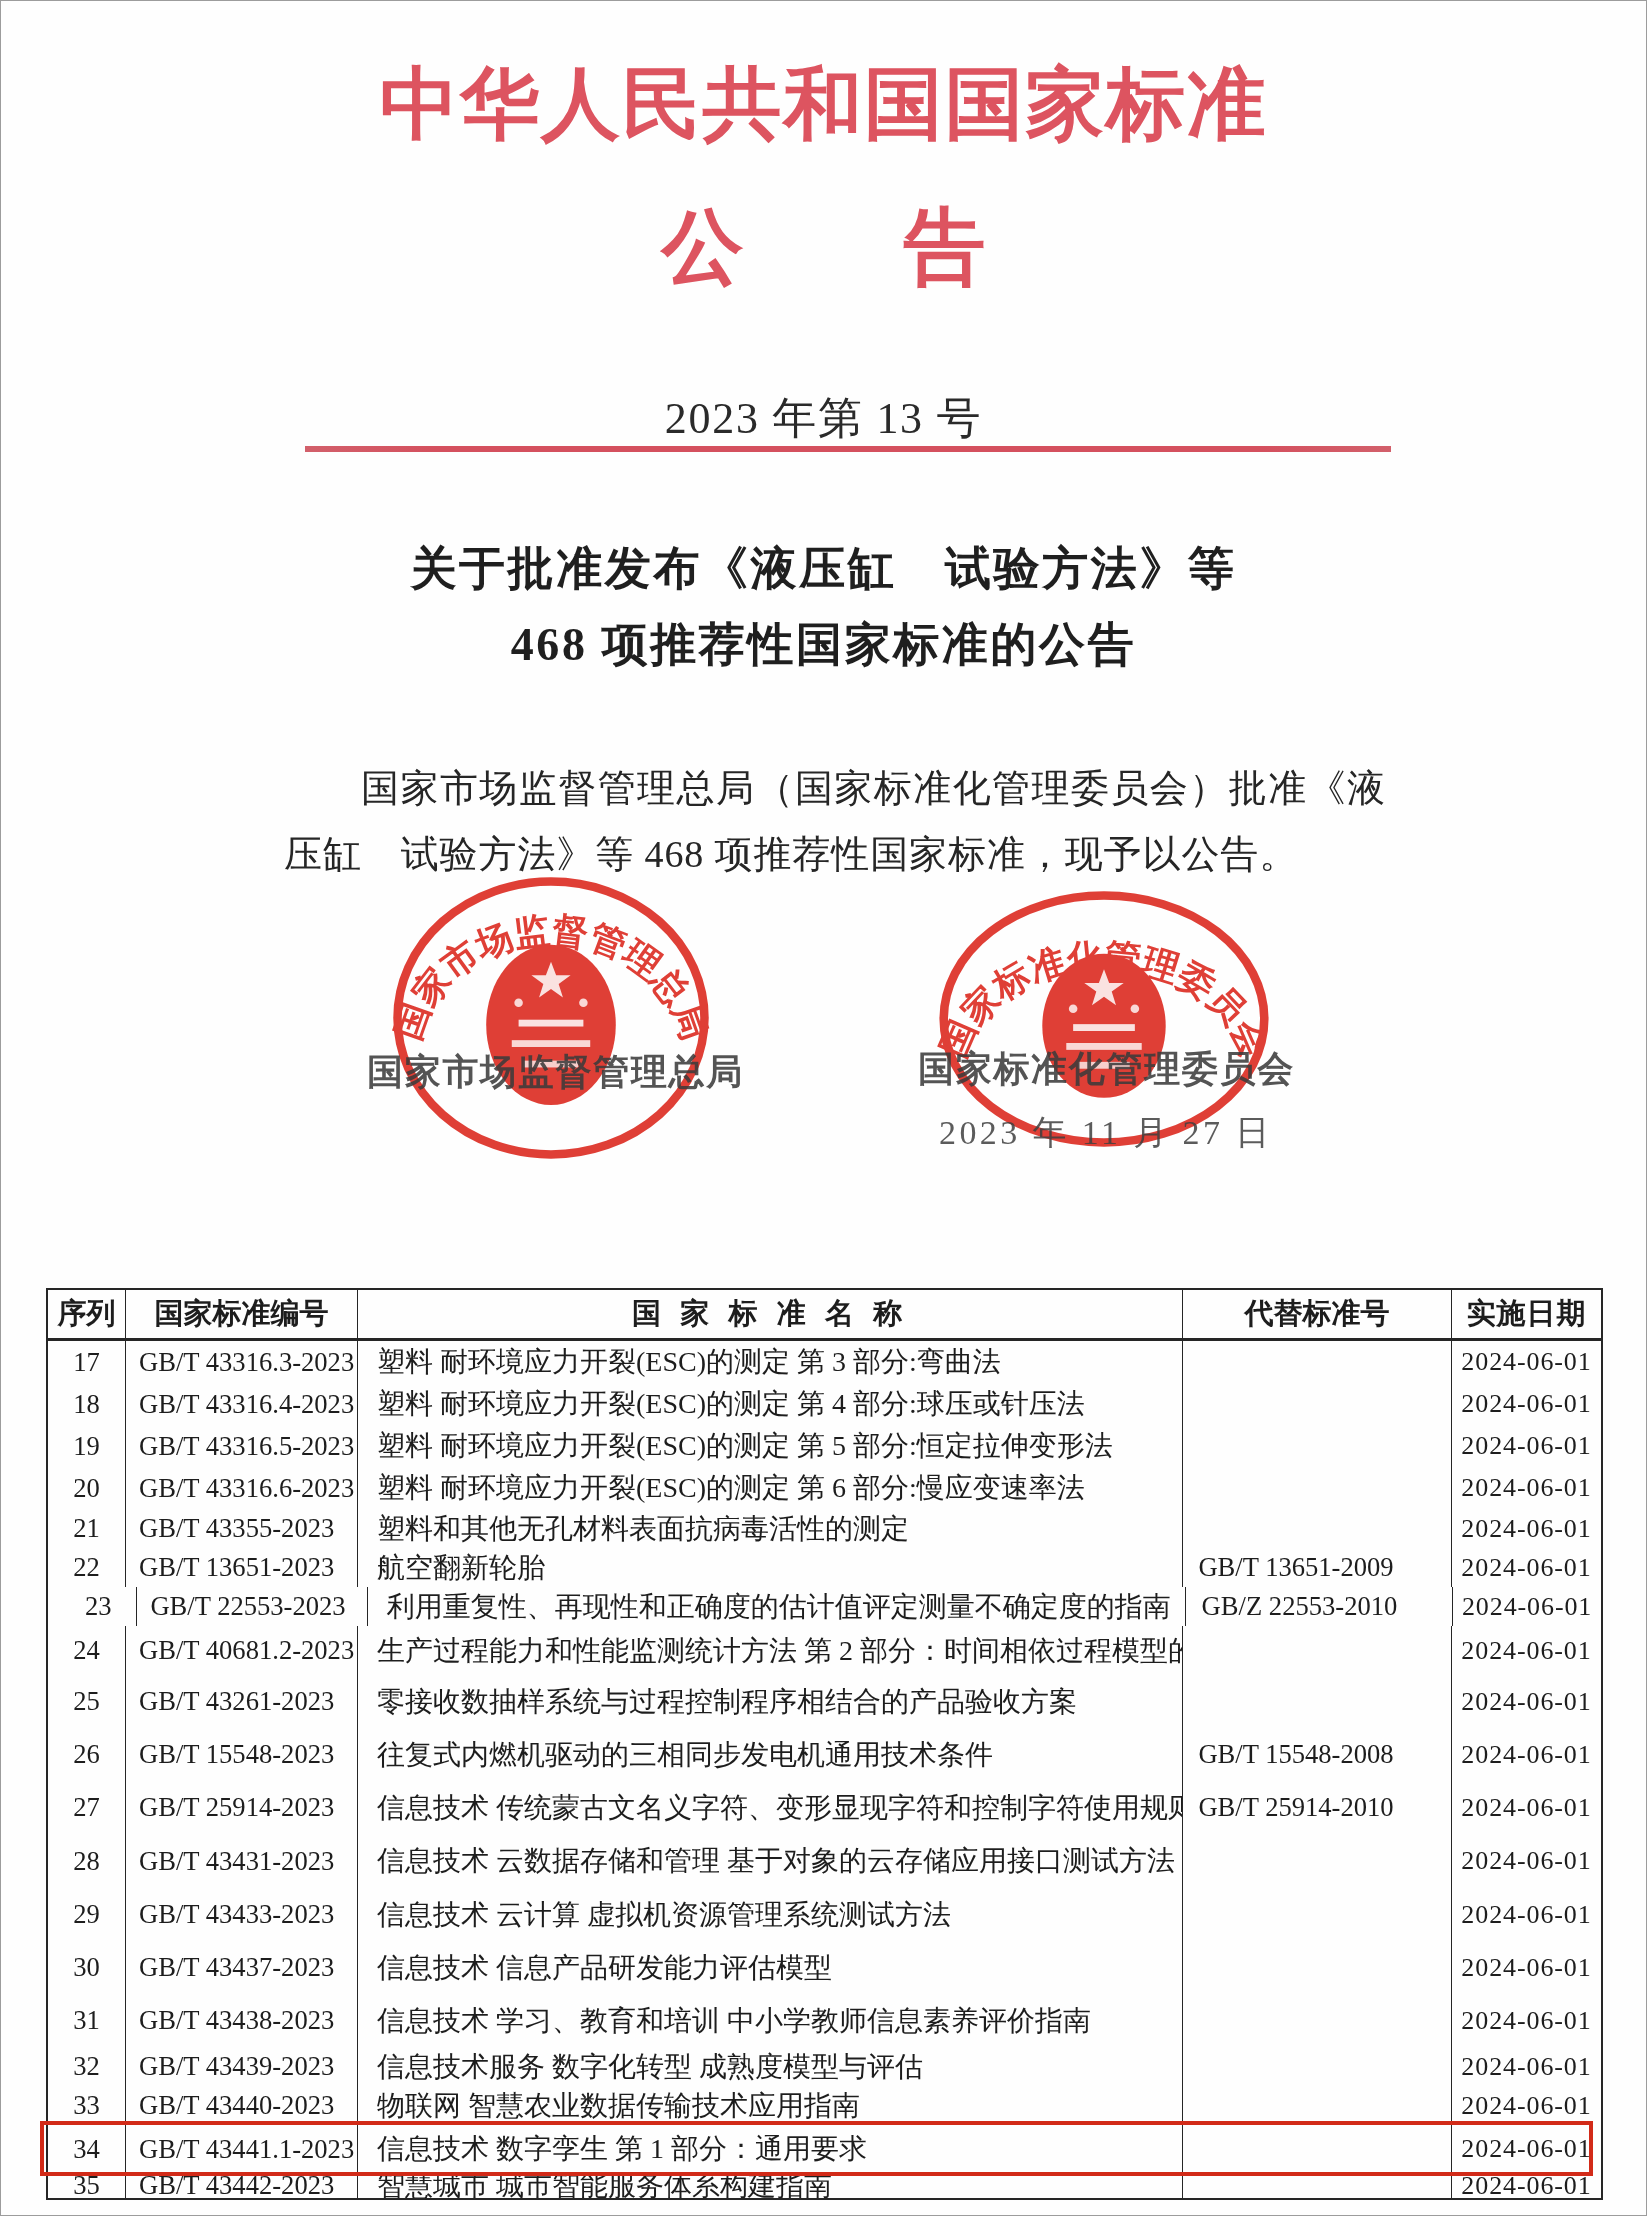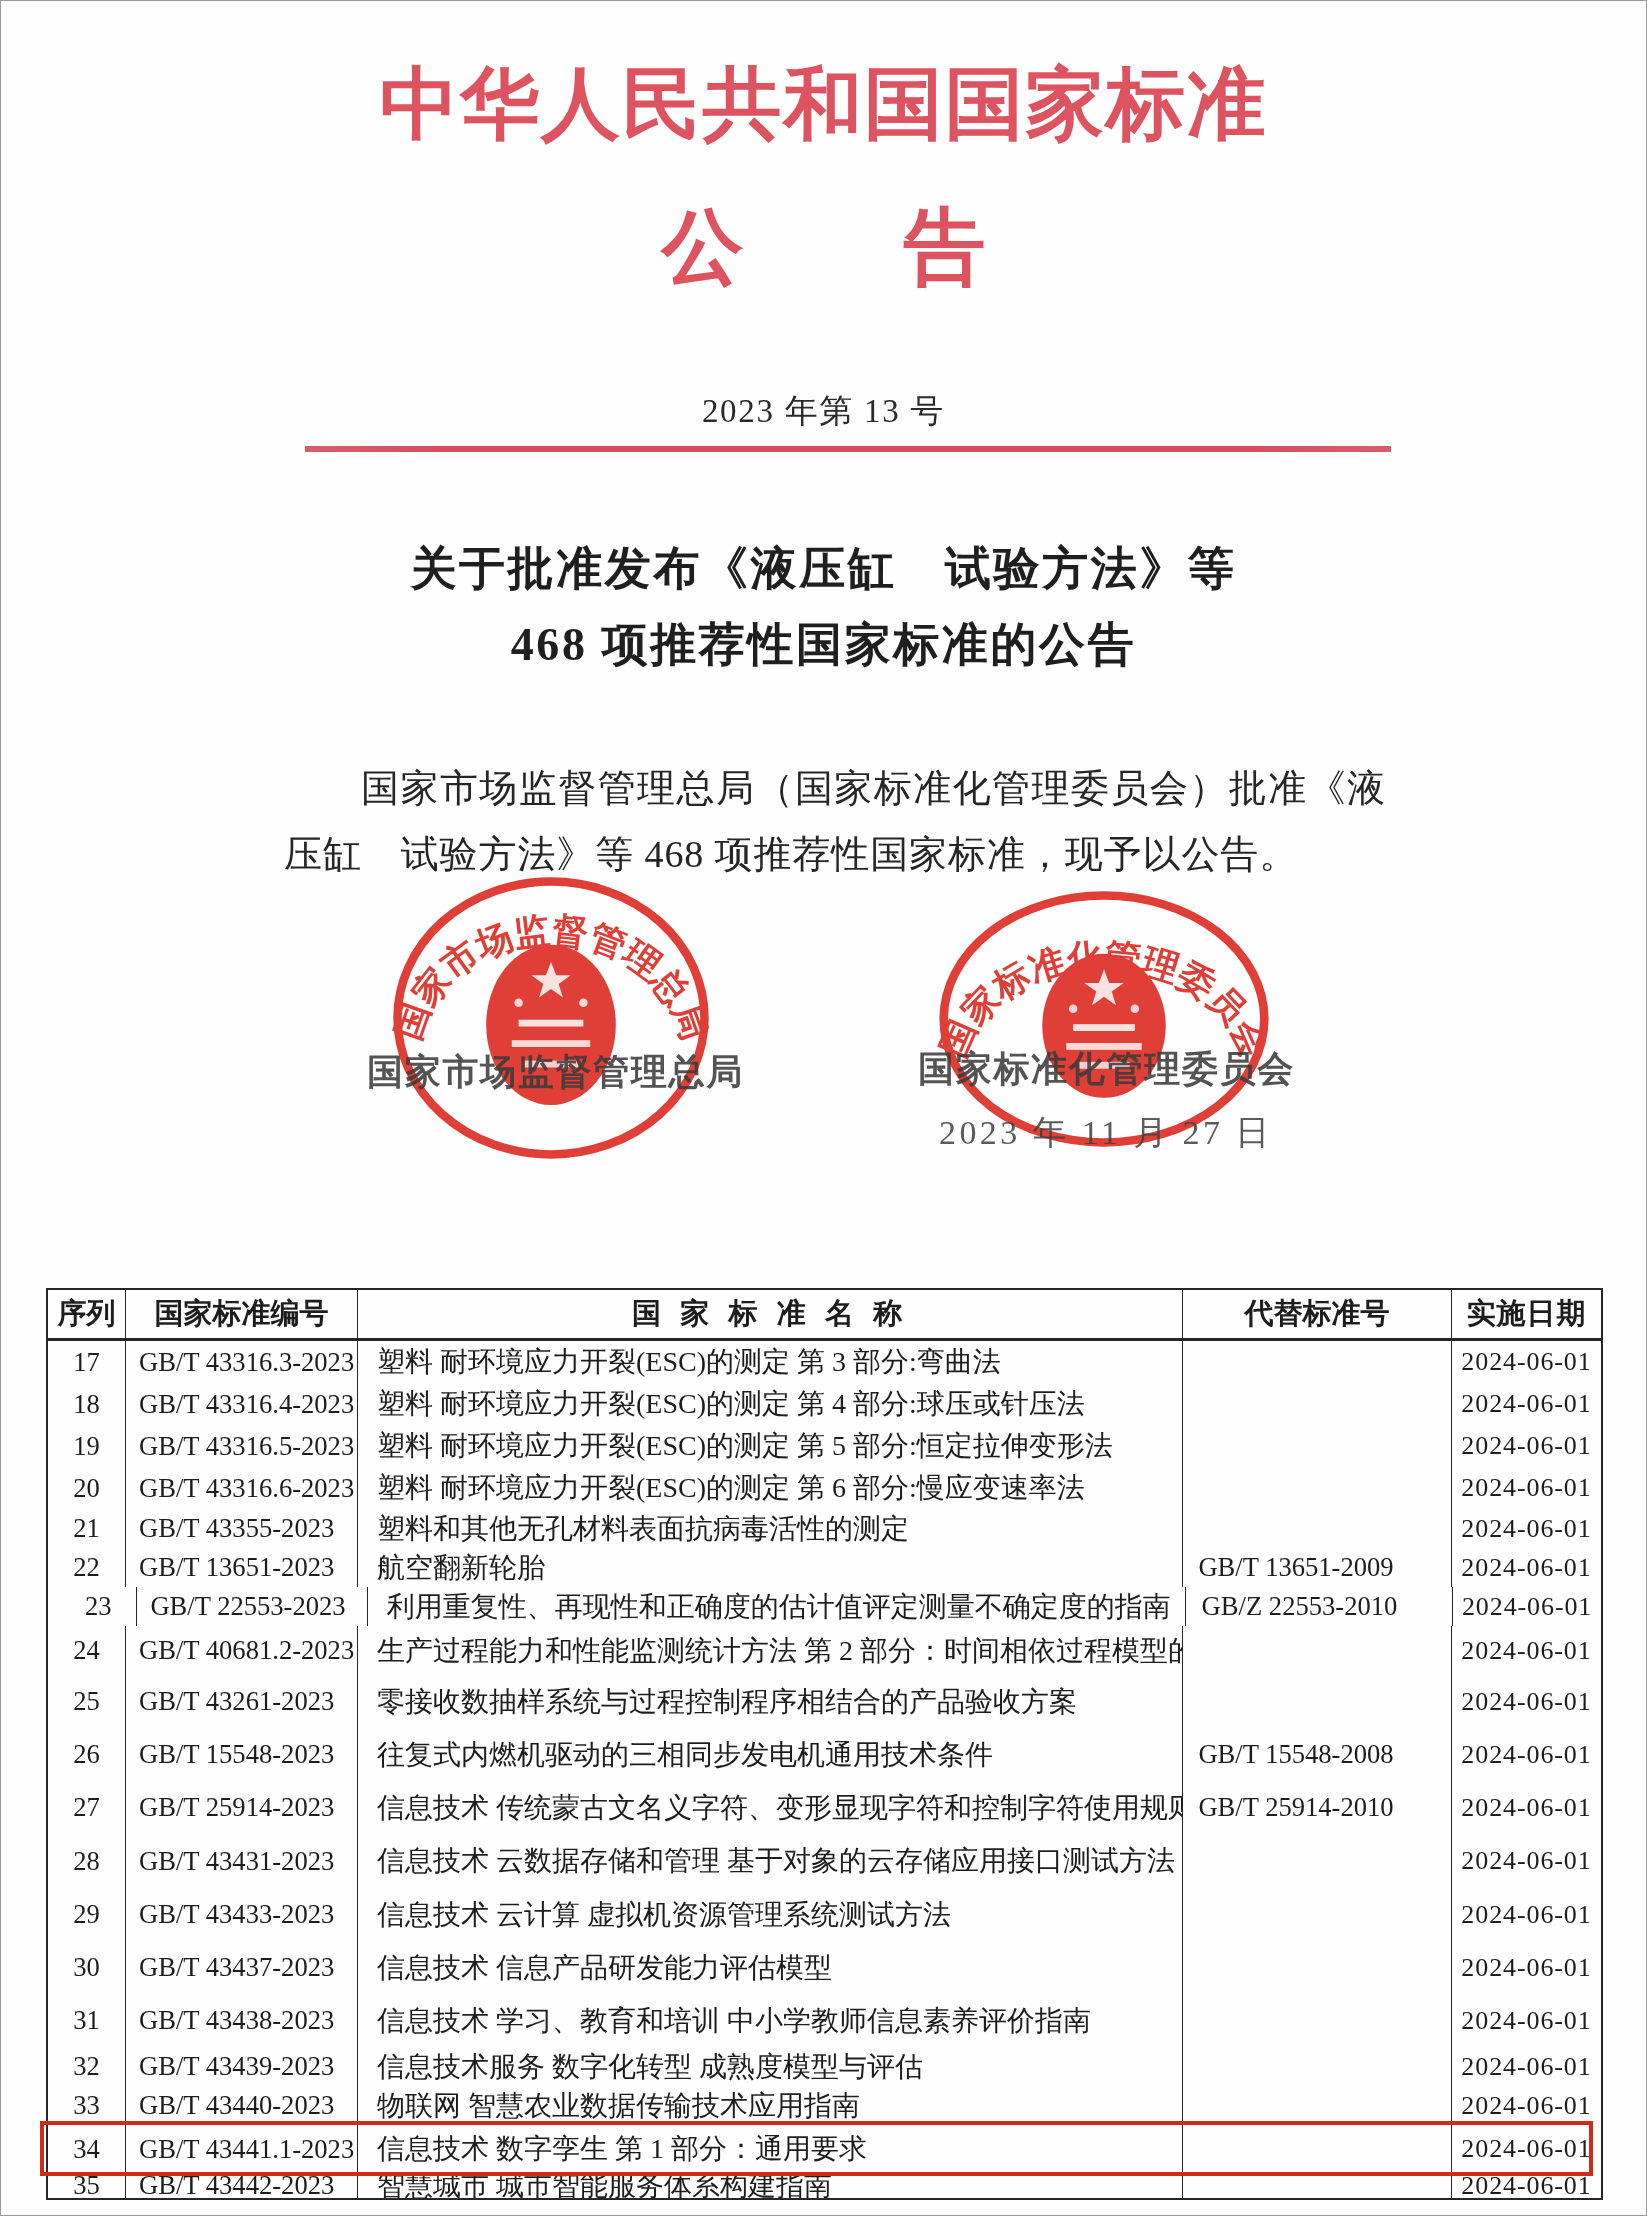--- a/index.html
+++ b/index.html
@@ -13,21 +13,21 @@
     position:absolute;top:51px;left:0;width:100%;text-align:center;
     font-size:79px;font-weight:700;color:#dd5460;letter-spacing:1.7px;white-space:nowrap;
   }
   .gonggao{
     position:absolute;top:192px;left:0;width:100%;
     display:flex;justify-content:center;gap:160px;
     font-size:82px;font-weight:700;color:#dd5460;
   }
   .issue-no{
     position:absolute;top:388px;left:0;width:100%;text-align:center;
-    font-size:33px;color:#2a2a2a;letter-spacing:1.7px;
+    font-size:44px;color:#2a2a2a;letter-spacing:1.7px;
   }
   .red-rule{
     position:absolute;top:445px;left:304px;width:1086px;height:6px;
     background:linear-gradient(90deg,#d2606b,#d4505e 12%,#d4505e 88%,#d2606b);
   }
   .notice-heading{
     position:absolute;top:530px;left:0;width:100%;text-align:center;
     font-size:46px;font-weight:700;color:#1f1f1f;line-height:76px;letter-spacing:2.6px;
   }
   .body-text{

